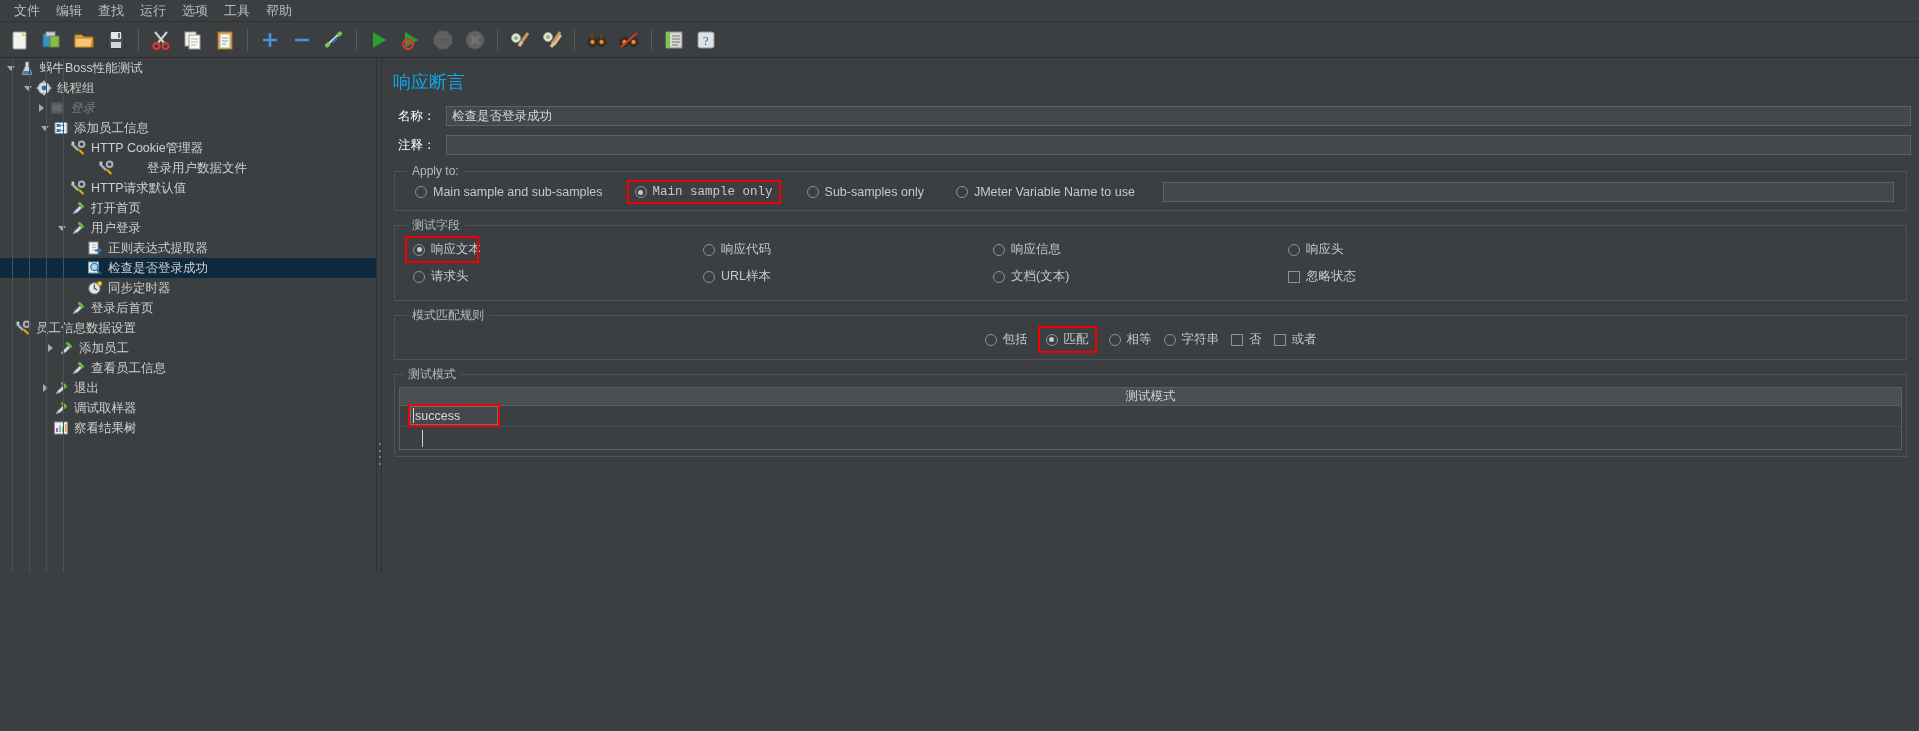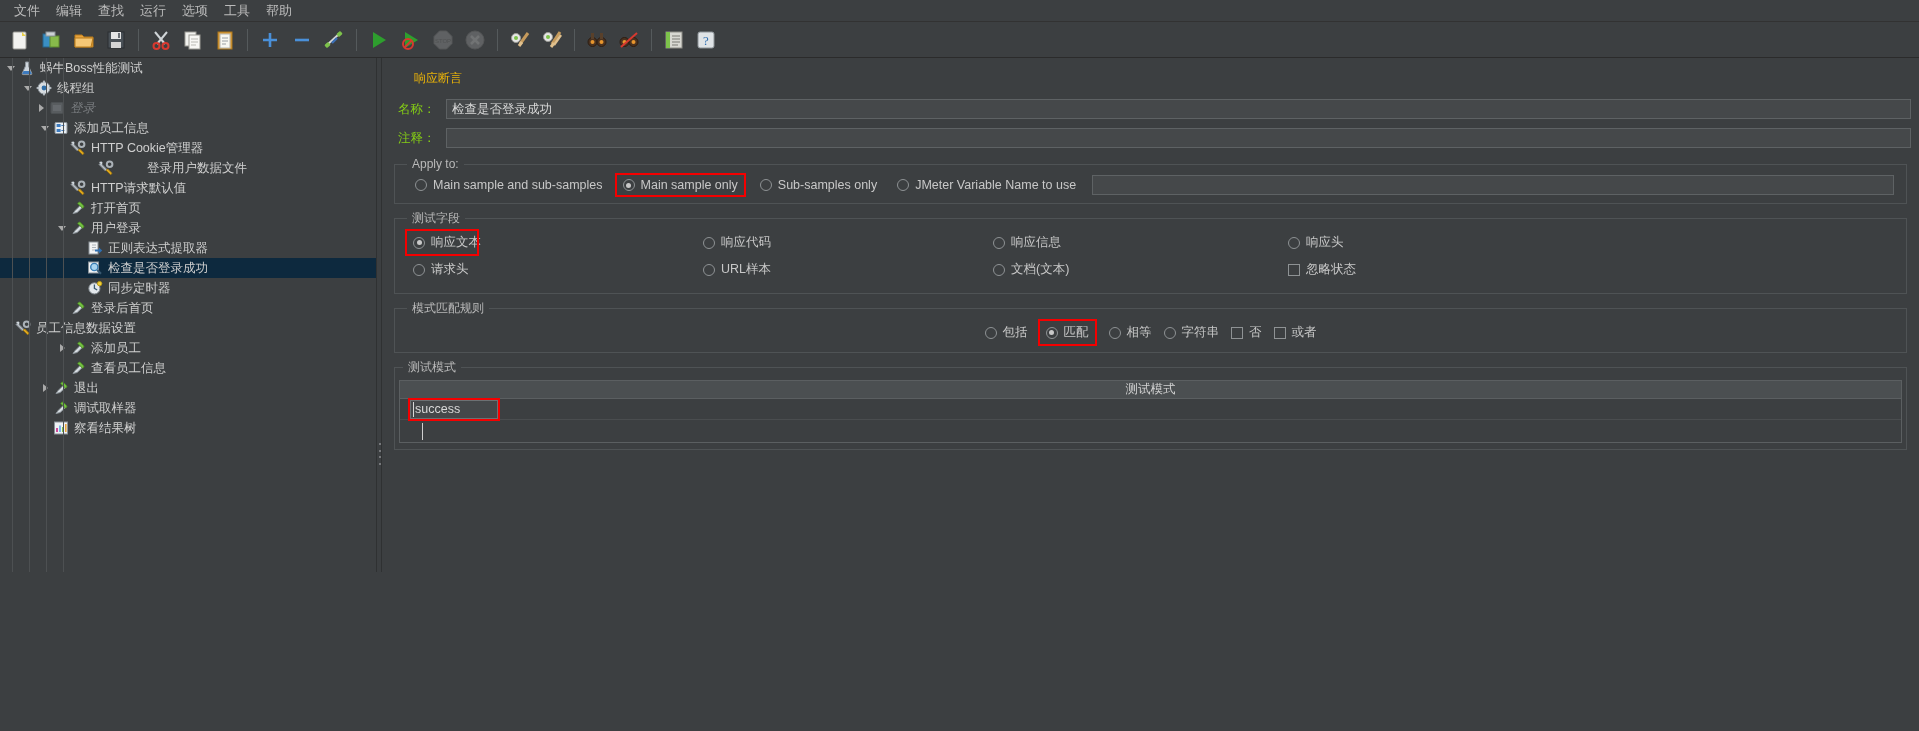--- a/index.html
+++ b/index.html
@@ -59,38 +59,38 @@
   .divider {
     width: 6px; background: #3c3f41; position: relative; flex: 0 0 auto;
     border-left: 1px solid #2f3132; border-right: 1px solid #2f3132; cursor: col-resize;
   }
   .divider .grip { position: absolute; top: 385px; left: 1px; width: 4px; height: 22px;
                    display: flex; flex-direction: column; justify-content: space-between; align-items: center; }
   .divider .grip i { display: block; width: 2px; height: 2px; background: #8a8d8f; border-radius: 50%; }
 
   
   .editor { flex: 1 1 auto; background: #3c3f41; padding: 10px 8px 0 8px; overflow: hidden; min-width: 0; }
-  .panel-title { color: #eab308; font-size: 12px; margin: 2px 0 12px 24px; }
+  .panel-title { color: #0ea5e9; font-size: 18px; margin: 2px 0 12px 3px; }
 
   .formrow { display: flex; align-items: center; margin: 0 0 9px 0; padding-left: 8px; }
-  .formrow label.flabel { color: #84cc16; font-size: 12.5px; width: 48px; flex: 0 0 auto; }
+  .formrow label.flabel { color: #ffffff; font-size: 12.5px; width: 48px; flex: 0 0 auto; }
   .textfield {
     flex: 1 1 auto; height: 20px; background: #45484a; border: 1px solid #5e6264;
     color: #d8d8d8; font-size: 12.5px; padding: 1px 5px; line-height: 18px;
     font-family: "Liberation Sans", sans-serif; outline: none;
   }
 
   
   fieldset.group {
     border: 1px solid #4f5355; border-top: 1px solid #4f5355; margin: 0 4px 6px 4px; padding: 4px 8px 8px 8px;
     position: relative;
   }
   fieldset.group > legend { color: #b9b9b9; font-size: 12px; padding: 0 5px; margin-left: 4px; }
 
-  .radiorow { display: flex; align-items: center; }
+  .radiorow { display: flex; align-items: center; gap: 12px; }
   .opt { display: inline-flex; align-items: center; gap: 6px; color: #c8c8c8; font-size: 12.5px;
          padding: 3px 6px; white-space: nowrap; cursor: default; position: relative; }
   .radio { width: 12px; height: 12px; border-radius: 50%; border: 1px solid #8e9294; background: #3c3f41;
            flex: 0 0 auto; display: inline-flex; align-items: center; justify-content: center; }
   .radio.on::after { content: ""; width: 5px; height: 5px; border-radius: 50%; background: #c9c9c9; display: block; }
   .check { width: 12px; height: 12px; border: 1px solid #8e9294; background: #3c3f41; flex: 0 0 auto;
            display: inline-flex; align-items: center; justify-content: center; }
   .hl { outline: 2px solid #f50000; outline-offset: 0px; }
 
   
@@ -98,21 +98,21 @@
 
   
   .rulerow { display: flex; align-items: center; justify-content: center; }
 
   
   .tbl-head {
     background: #4b4f51; border: 1px solid #5b5f61; border-bottom: 1px solid #5b5f61;
     color: #d2d2d2; font-size: 12.5px; height: 19px; display: flex; align-items: center; justify-content: center;
   }
   .tbl-body { border: 1px solid #5b5f61; border-top: none; background: #3c3f41; height: 44px; position: relative; }
-  .tbl-cell { height: 21px; display: flex; align-items: center; padding-left: 6px; color: #d8d8d8; font-size: 12.5px;
+  .tbl-cell { height: 21px; display: flex; padding-left: 6px; color: #d8d8d8; font-size: 12.5px;
               border-bottom: 1px solid #4a4d4f; position: relative; }
   .editing { background: #45484a; border: 1px solid #6d7173; width: 88px; height: 19px; display: flex; align-items: center;
              padding-left: 4px; color: #d8d8d8; font-size: 12.5px; margin-left: 4px; position: relative; }
   .caret { position: absolute; left: 2px; top: 1px; width: 1px; height: 15px; background: #d8d8d8; }
   .caret2 { position: absolute; left: 22px; top: 24px; width: 1px; height: 17px; background: #cfcfcf; }
 </style>
 </head>
 <body>
 
 <div class="app">
@@ -454,21 +454,21 @@
           <span class="ticon">
             <svg width="16" height="16" viewBox="0 0 16 16">
               <path d="M2.5 3 L9 9.5 L7.5 11 L1 4.5 Z" fill="#b9c0c6" stroke="#7c8389"></path>
               <path d="M1 2 l2.5-.6 1 1-.6 2.5z" fill="#cfd6dc"></path>
               <path d="M13.5 12.8 L9.6 8.9 L8.2 10.3 L12.1 14.2 a1 1 0 0 0 1.4-1.4z" fill="#e8b020" stroke="#a87c10"></path>
               <circle cx="11.6" cy="4.2" r="2.8" fill="none" stroke="#aab1b7" stroke-width="2"></circle>
             </svg>
           </span>
           <span class="tlabel">员工信息数据设置</span>
         </div>
-        <div class="treerow" style="padding-left: 55px;">
+        <div class="treerow" style="padding-left: 43px;">
           <span class="tarrow">
             <span class="tri closed"></span>
           </span>
           <span class="ticon">
             <svg width="16" height="16" viewBox="0 0 16 16">
               <path d="M3 13.5 L5.2 10.5 L10.8 4.9 L12.8 6.9 L7.2 12.5 Z" fill="#d7dde2" stroke="#8b9399"></path>
               <path d="M10.5 2.6 l2.9 2.9 a1.4 1.4 0 0 1 0 2 l-.8.8 -4.9-4.9 .8-.8a1.4 1.4 0 0 1 2 0z" fill="#74c043" stroke="#4c8a25"></path>
             </svg>
           </span>
           <span class="tlabel">添加员工</span>
@@ -547,21 +547,21 @@
         <input class="textfield" type="text" value="" style="">
       </div>
 
       <fieldset class="group">
         <legend>Apply to:</legend>
         <div class="radiorow">
           <div class="opt" style="margin-left:6px;">
             <span class="radio"></span>
             <span>Main sample and sub-samples</span>
           </div>
-          <div class="opt hl" style="margin-left:8px;">
+          <div class="opt hl" style="margin-left:8px;font-family:Liberation Mono, monospace;">
             <span class="radio on"></span>
             <span>Main sample only</span>
           </div>
           <div class="opt" style="margin-left:10px;">
             <span class="radio"></span>
             <span>Sub-samples only</span>
           </div>
           <div class="opt" style="margin-left:8px;">
             <span class="radio"></span>
             <span>JMeter Variable Name to use</span>

